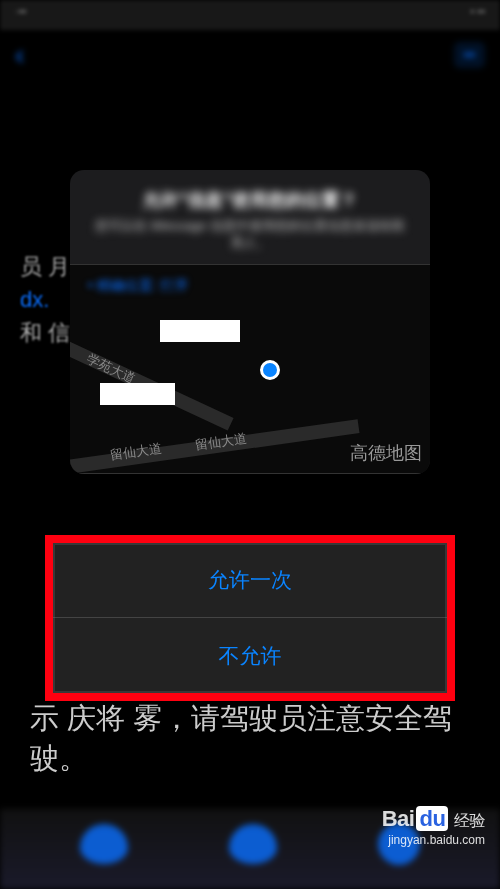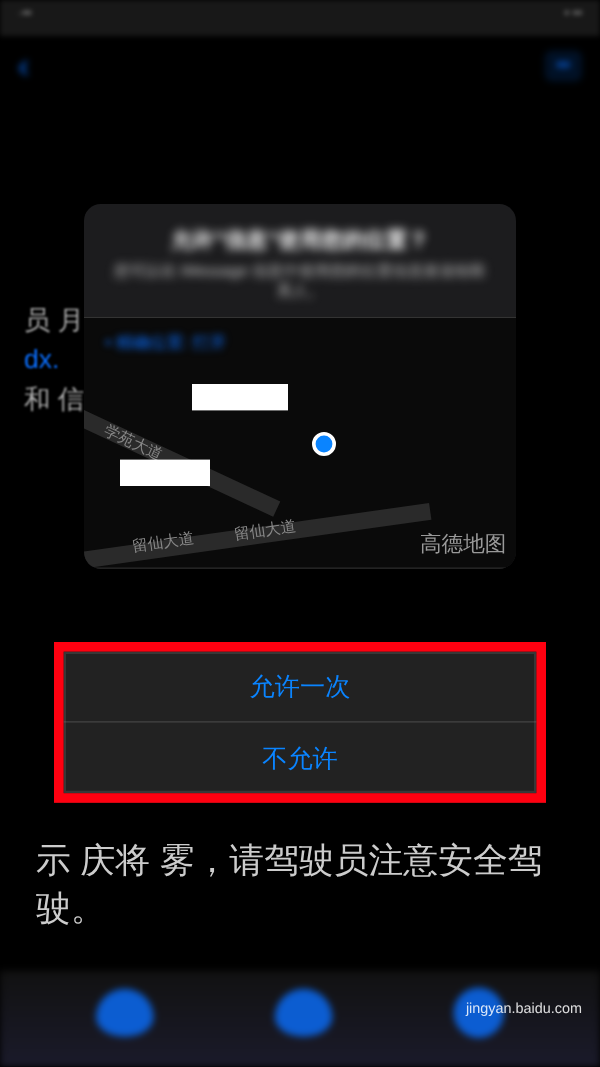--- a/index.html
+++ b/index.html
@@ -156,21 +156,21 @@
     .permission-highlight {
       position: absolute;
       top: 535px;
       left: 45px;
       width: 410px;
       border: 8px solid #ff0010;
       box-shadow: inset 0 0 0 2px rgba(255,255,255,0.1);
       background: #222;
     }
     .perm-btn {
-      height: 59px;
+      height: 75px;
       display: flex;
       align-items: center;
       justify-content: center;
       color: #0a84ff;
       font-size: 21px;
       border-bottom: 0.5px solid rgba(120,120,120,0.4);
       cursor: pointer;
     }
     .perm-btn:last-child {
       border-bottom: none;
@@ -272,14 +272,18 @@
 雾，请驾驶员注意安全驾驶。</span>
 </div>
 
 <div class="bottom-bar">
   <div class="bottom-icon"></div>
   <div class="bottom-icon"></div>
   <div class="bottom-icon" style="width:42px;height:42px;border-radius:50%"></div>
 </div>
 
 <div class="watermark">
+  <div class="brand">
+    <span>Bai</span><span class="du">du</span>
+    <span style="font-size:16px;font-weight:400">经验</span>
+  </div>
   <div>jingyan.baidu.com</div>
 </div>
 
 </body></html>

